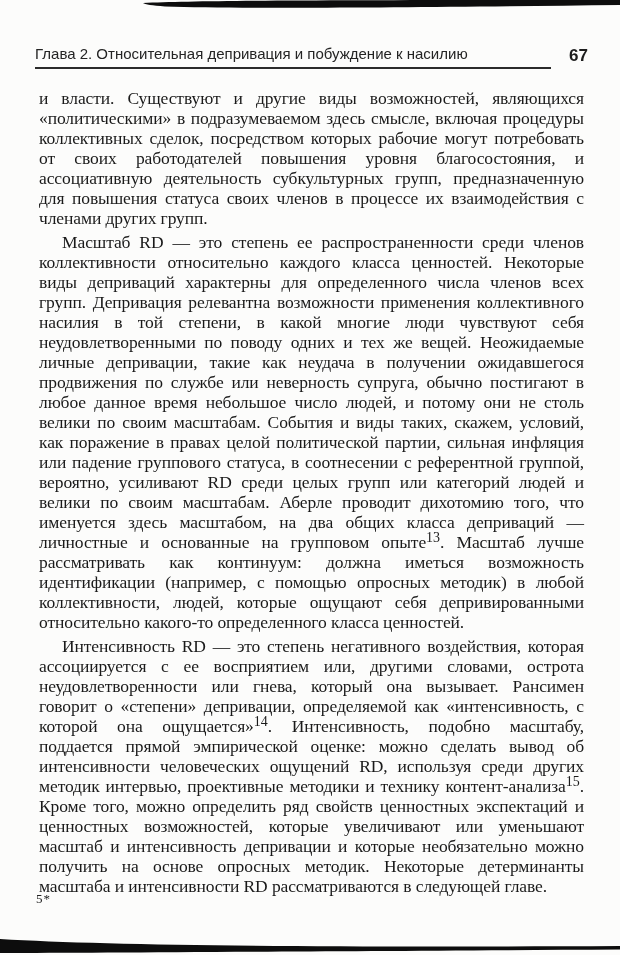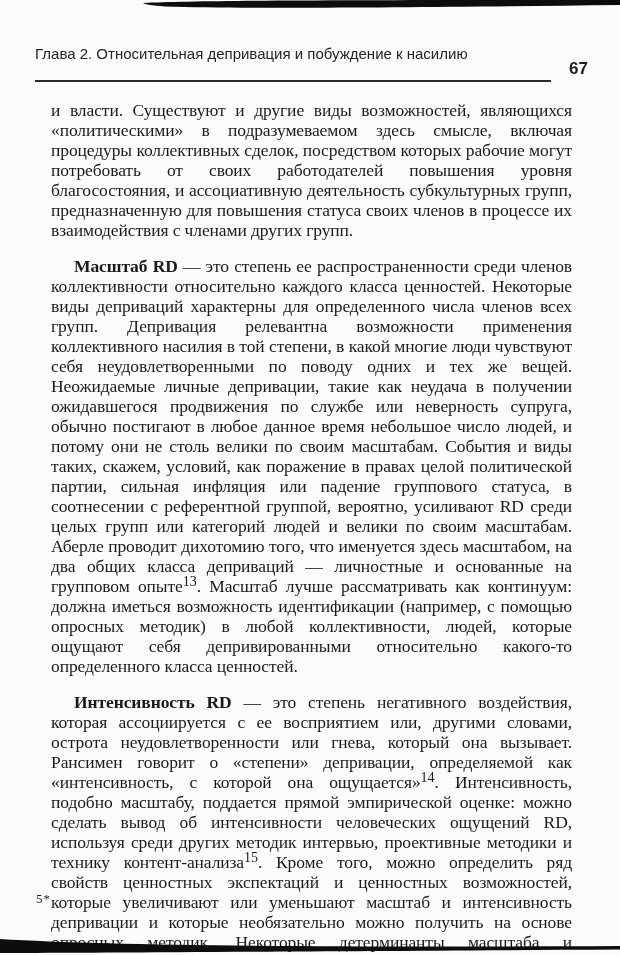--- a/index.html
+++ b/index.html
@@ -20,21 +20,21 @@
     display: flex;
     align-items: flex-end;
     font-family: "Liberation Sans", sans-serif;
   }
   .header-title {
     flex: 1 1 auto;
     font-size: 15px;
     line-height: 19px;
     color: #242424;
     border-bottom: 2px solid #2b2b2b;
-    padding-bottom: 17px;
+    padding-bottom: 4px;
     white-space: nowrap;
   }
   .page-number {
     flex: 0 0 auto;
     font-size: 17px;
     font-weight: bold;
     color: #1d1d1d;
     margin-left: 18px;
     padding-bottom: 3px;
   }
@@ -42,27 +42,27 @@
     position: absolute;
     left: 35px;
     top: 84px;
     width: 553px;
     color: #1a1a1a;
     font-size: 17.5px;
     line-height: 20px;
     letter-spacing: -0.1px;
   }
   .para {
-    margin: 16px;
+    margin: 4px;
     text-align: justify;
     hyphens: auto;
     -webkit-hyphens: auto;
   }
   .para.indent { text-indent: 23px; }
-  .bold { font-weight: bold; }
+  .bold { font-weight: normal; }
   .sup {
     font-size: 14px;
     line-height: 0;
     position: relative;
     top: -0.45em;
     letter-spacing: 0;
   }
   .footer {
     position: absolute;
     left: 36px;

